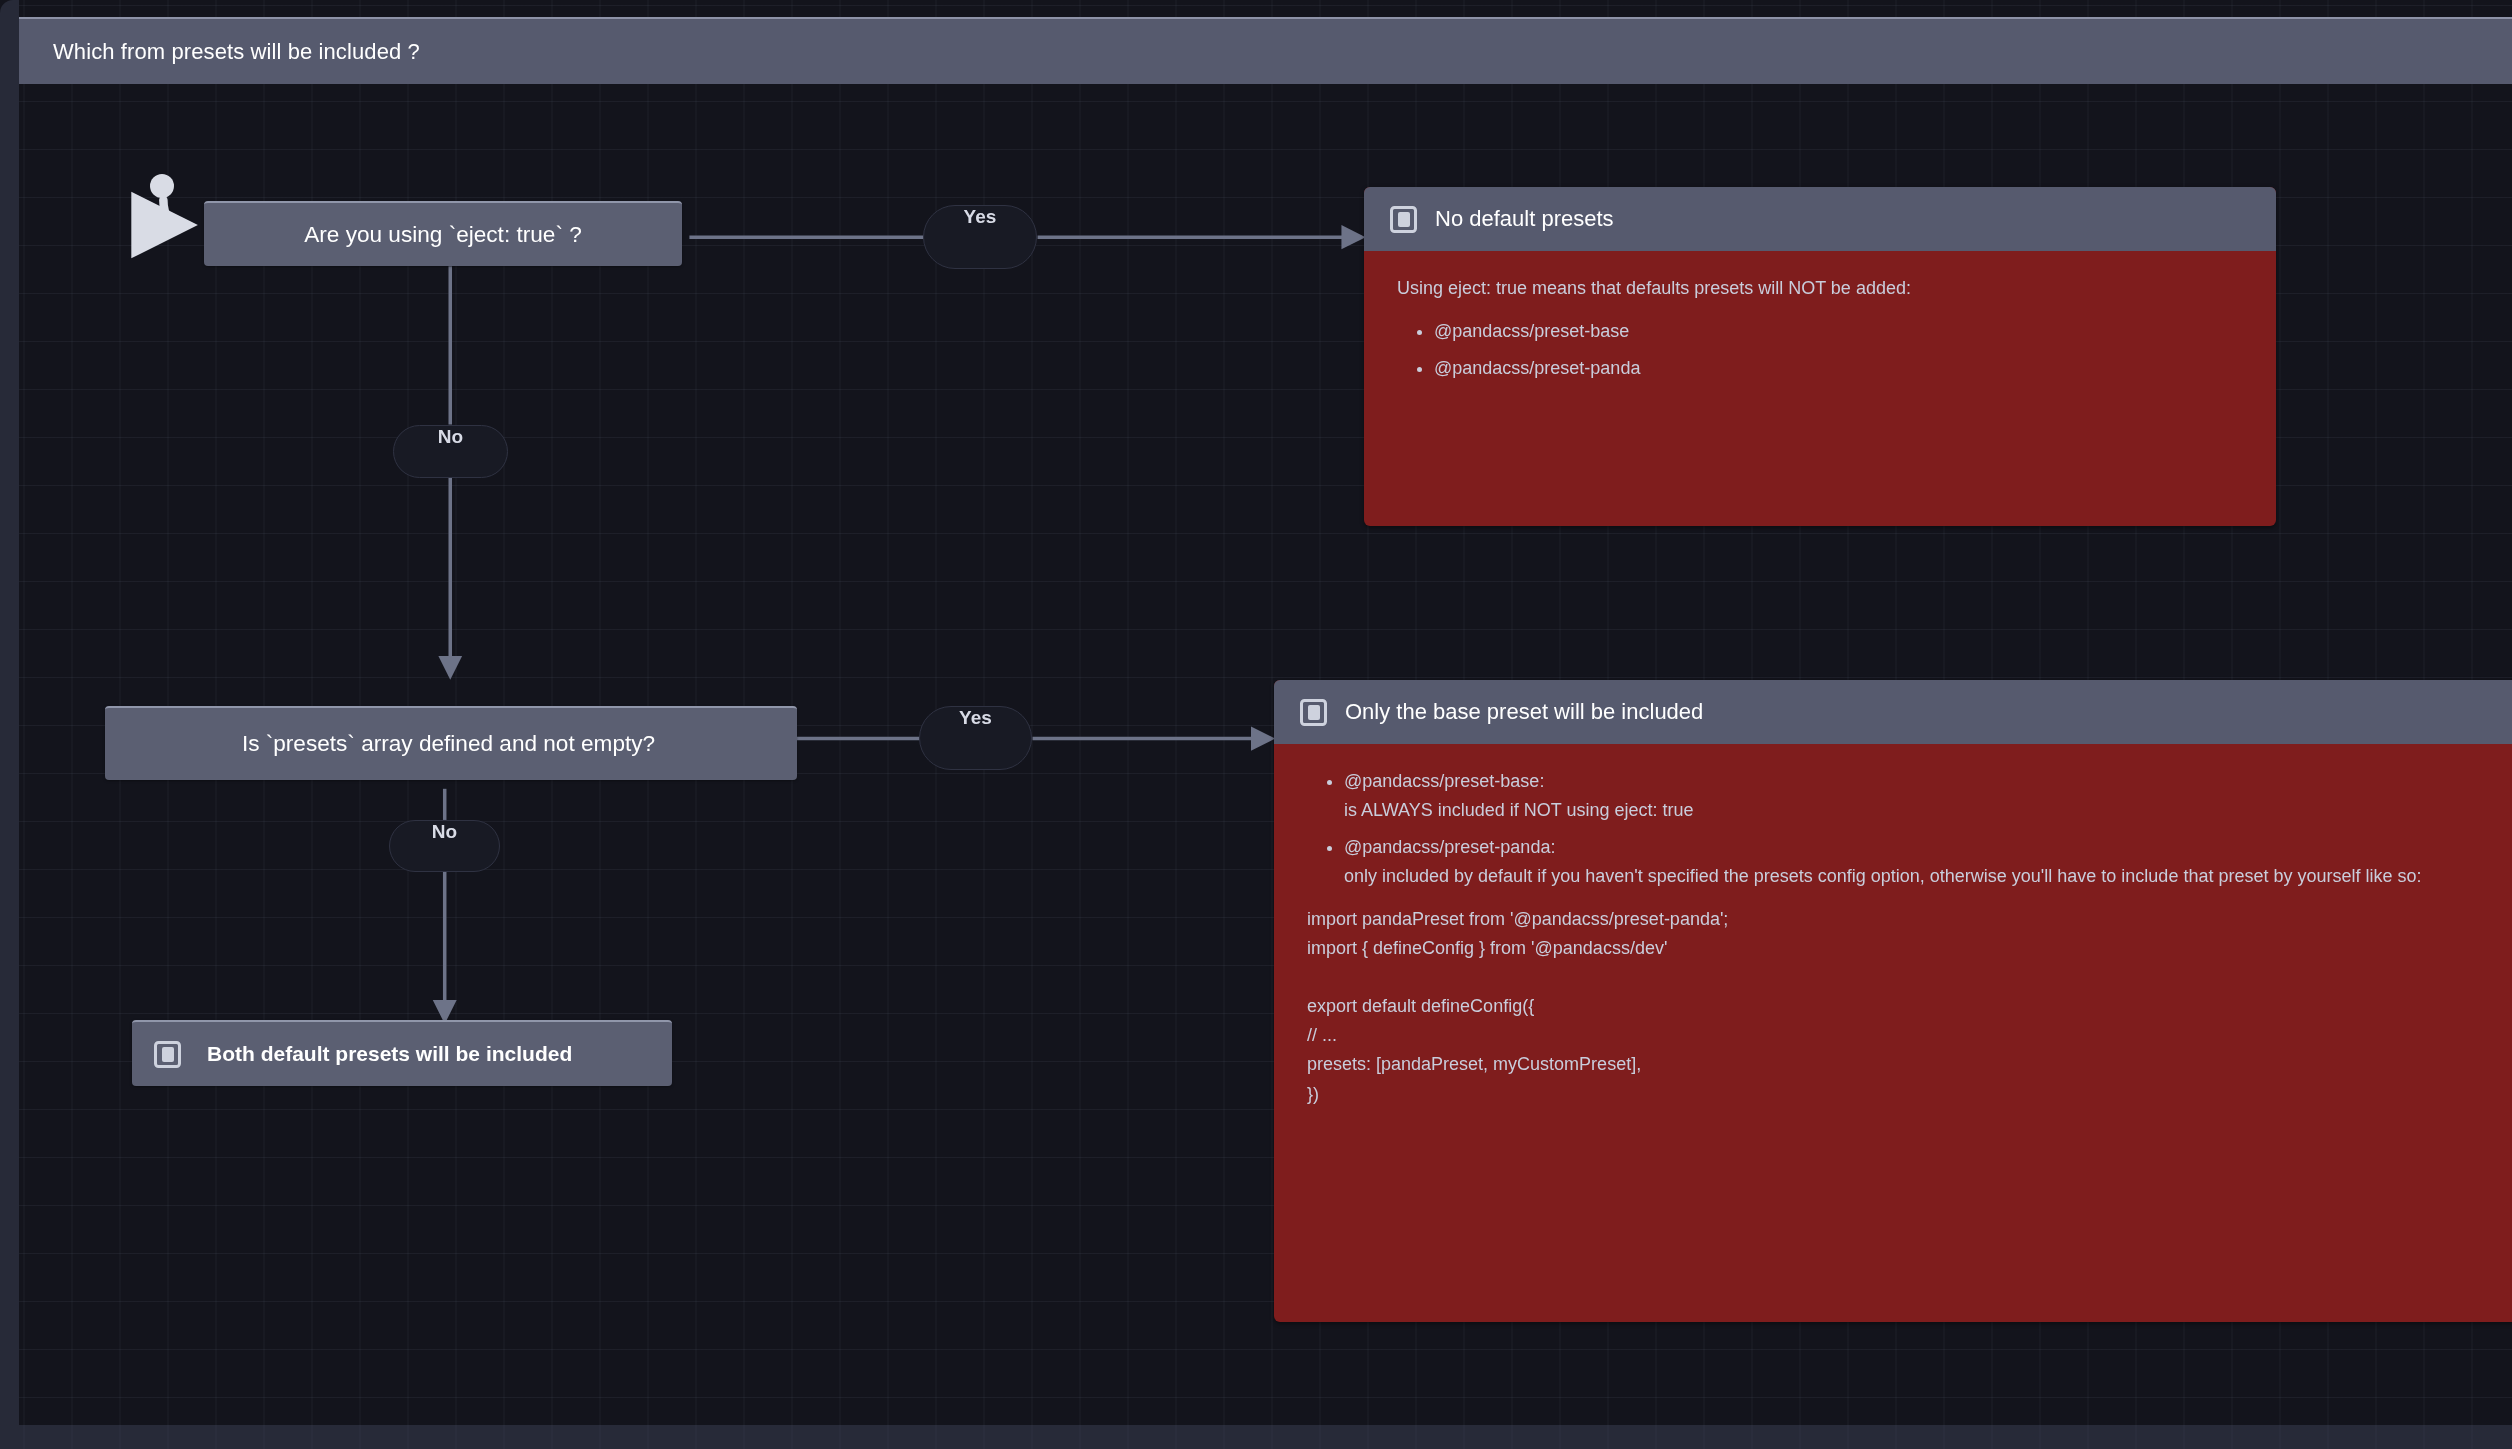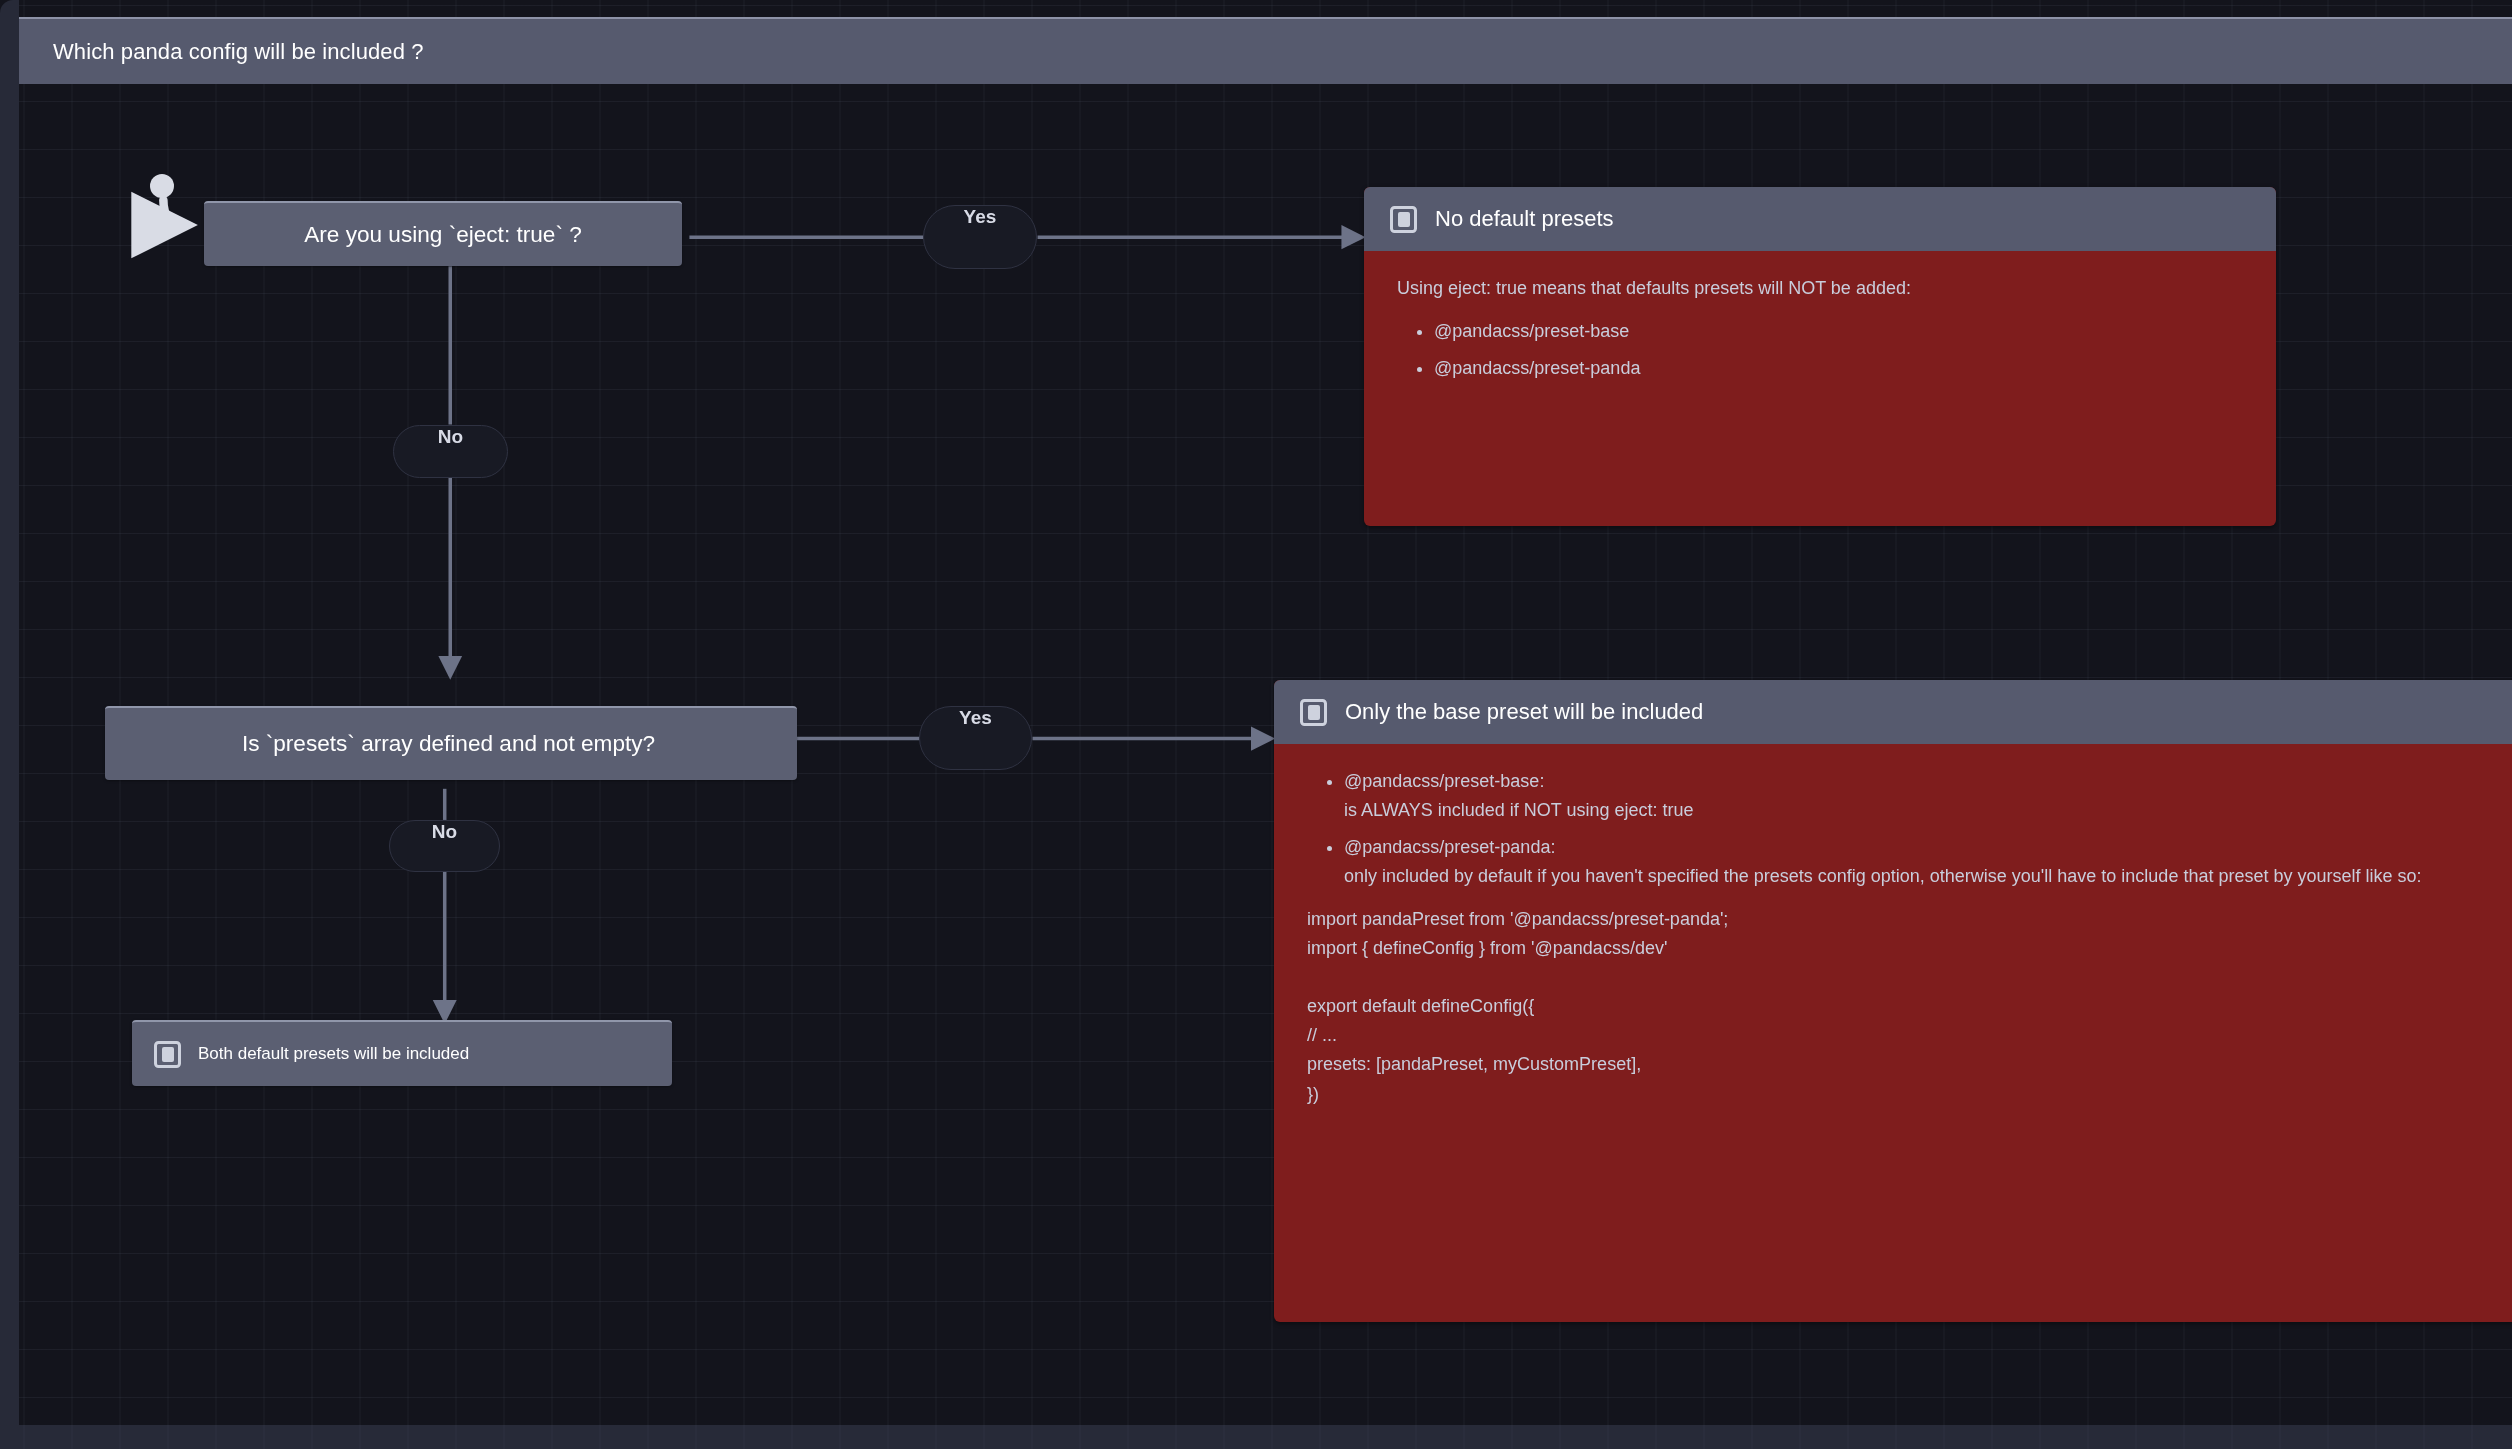--- a/index.html
+++ b/index.html
@@ -163,26 +163,27 @@
   }
 
   
   .result-node {
     position: absolute;
     background: #5b5f72;
     border-top: 2px solid #9096aa;
     border-radius: 4px;
     display: flex;
     align-items: center;
-    gap: 17px;
+    gap: 26px;
     padding: 0 22px;
     color: #ffffff;
-    font-size: 17px;
+    font-size: 21px;
     white-space: nowrap;
     box-shadow: 0 1px 2.5px rgba(0,0,0,.35);
+    font-weight: bold;
   }
 
   
   #start-dot {
     position: absolute;
     width: 24px; height: 24px;
     border-radius: 50%;
     background: #d9dce5;
   }
 </style>
@@ -214,21 +215,21 @@
     <line x1="896" y1="950" x2="896" y2="1345" stroke="#6d7388" stroke-width="7" marker-end="url(#arrow)"></line>
 
     <line x1="1585" y1="1470" x2="1830" y2="1470" stroke="#6d7388" stroke-width="7"></line>
     <line x1="2055" y1="1470" x2="2530" y2="1470" stroke="#6d7388" stroke-width="7" marker-end="url(#arrow)"></line>
 
     <line x1="885" y1="1570" x2="885" y2="1632" stroke="#6d7388" stroke-width="7"></line>
     <line x1="885" y1="1735" x2="885" y2="2030" stroke="#6d7388" stroke-width="7" marker-end="url(#arrow)"></line>
   </svg>
 
   <div id="title-bar">
-    <span class="title-text">Which panda config will be included ?</span>
+    <span class="title-text">Which from presets will be included ?</span>
   </div>
 
   <div id="start-dot" style="left:150px; top:174px;"></div>
 
   <div class="decision" style="left:204px; top:201px; width:478px; height:65px;">
     <span>Are you using `eject: true` ?</span>
   </div>
 
   <div class="edge-label" style="left:923px; top:205px; width:114px; height:64px;">
     <span>Yes</span>

